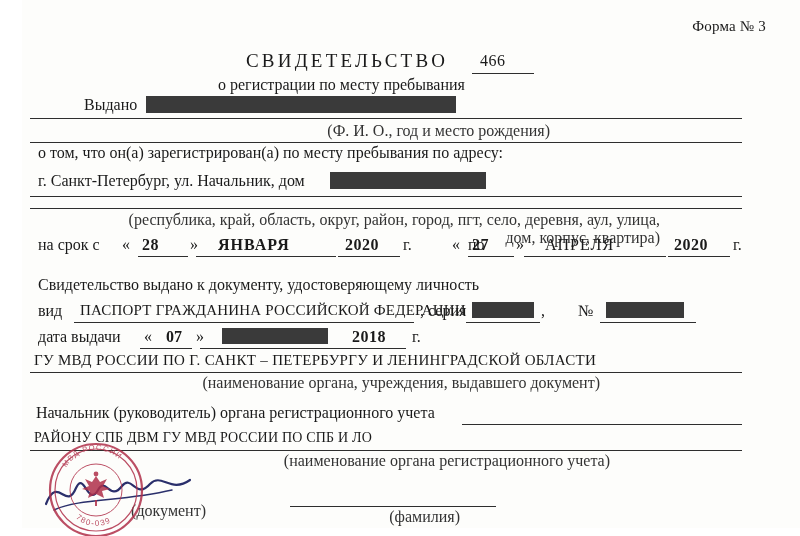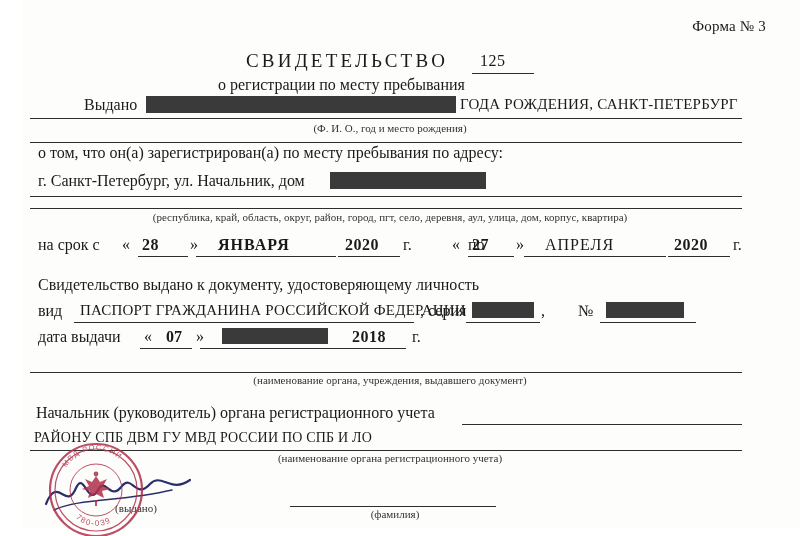--- a/index.html
+++ b/index.html
@@ -76,23 +76,23 @@
     border-bottom: 1px solid #2e2e2e;
     height: 0;
   }
 
   .redact {
     background: #3a3a3a;
     height: 15px;
   }
 
   .caption {
-    font-size: 11px;
+    font-size: 16px;
     color: #333;
-    text-align: center;
+    text-align: right;
   }
 
   .vydano-label { top: 96px; left: 84px; }
   .redact-1 { top: 96px; left: 146px; width: 310px; height: 17px; }
   .vydano-tail { top: 96px; left: 460px; font-size: 15px; letter-spacing: 0.2px; }
   .line-1 { top: 118px; left: 30px; width: 712px; }
   .cap-1 { top: 122px; left: 230px; width: 320px; }
 
   .otom { top: 144px; left: 38px; }
   .addr-line-text { top: 172px; left: 38px; font-size: 16px; }
@@ -186,27 +186,26 @@
 <body>
 
 <div class="page">
 
   <div class="page-edge-left"></div>
   <div class="page-edge-bottom"></div>
 
   <div class="abs form-no">Форма № 3</div>
 
   <div class="abs title">СВИДЕТЕЛЬСТВО</div>
-  <div class="abs title-num">125</div>
+  <div class="abs title-num">466</div>
   <div class="abs line title-num-underline"></div>
   <div class="abs subtitle">о регистрации по месту пребывания</div>
 
   <div class="abs row-label vydano-label">Выдано</div>
   <div class="abs redact redact-1"></div>
-  <div class="abs vydano-tail">ГОДА РОЖДЕНИЯ, САНКТ-ПЕТЕРБУРГ</div>
   <div class="abs line line-1"></div>
   <div class="abs caption cap-1">(Ф. И. О., год и место рождения)</div>
 
   <div class="abs row-label otom">о том, что он(а) зарегистрирован(а) по месту пребывания по адресу:</div>
   <div class="abs addr-line-text">г. Санкт-Петербург, ул. Начальник, дом</div>
   <div class="abs redact redact-2"></div>
   <div class="abs line line-2"></div>
   <div class="abs line line-3"></div>
   <div class="abs line line-4"></div>
   <div class="abs caption cap-2">(республика, край, область, округ, район, город, пгт, село, деревня, аул, улица, дом, корпус, квартира)</div>
@@ -249,34 +248,35 @@
   <div class="abs data-label">дата выдачи</div>
   <div class="abs q5">«</div>
   <div class="abs day-issue">07</div>
   <div class="abs q6">»</div>
   <div class="abs redact redact-5"></div>
   <div class="abs year-issue">2018</div>
   <div class="abs g3">г.</div>
   <div class="abs line uline-dayissue"></div>
   <div class="abs line uline-issuer"></div>
 
+  <div class="abs organ">ГУ  МВД  РОССИИ  ПО  Г. САНКТ – ПЕТЕРБУРГУ  И  ЛЕНИНГРАДСКОЙ ОБЛАСТИ</div>
   <div class="abs line line-5"></div>
   <div class="abs caption cap-3">(наименование органа, учреждения, выдавшего документ)</div>
 
   <div class="abs nachalnik">Начальник (руководитель) органа регистрационного учета</div>
   <div class="abs line line-6"></div>
   <div class="abs organ3">РАЙОНУ СПБ ДВМ  ГУ  МВД  РОССИИ  ПО СПБ  И  ЛО</div>
   <div class="abs line line-7"></div>
   <div class="abs caption cap-4">(наименование органа регистрационного учета)</div>
 
   <svg class="abs signature" viewBox="0 0 170 48">
     <path d="M6 36 C 18 6, 26 44, 36 20 C 44 2, 48 40, 58 22 C 66 8, 70 34, 82 18 C 92 6, 96 32, 110 16 C 122 4, 130 26, 150 12" fill="none" stroke="#2a2f6b" stroke-width="2.2" stroke-linecap="round"></path>
     <path d="M14 42 C 40 30, 80 34, 132 22" fill="none" stroke="#2a2f6b" stroke-width="1.4" stroke-linecap="round"></path>
   </svg>
-  <div class="abs caption cap-podpis">(выдано)</div>
+  <div class="abs caption cap-podpis">(документ)</div>
 
   <div class="abs line line-8"></div>
   <div class="abs caption cap-familia">(фамилия)</div>
 
   <div class="abs stamp">
     <svg width="148" height="100" viewBox="0 0 148 100">
       <g transform="translate(74,50)" opacity="0.85">
         <circle r="46" fill="none" stroke="#b0304a" stroke-width="2.2"></circle>
         <circle r="41" fill="none" stroke="#b0304a" stroke-width="1.2"></circle>
         <circle r="26" fill="none" stroke="#b0304a" stroke-width="1"></circle>

